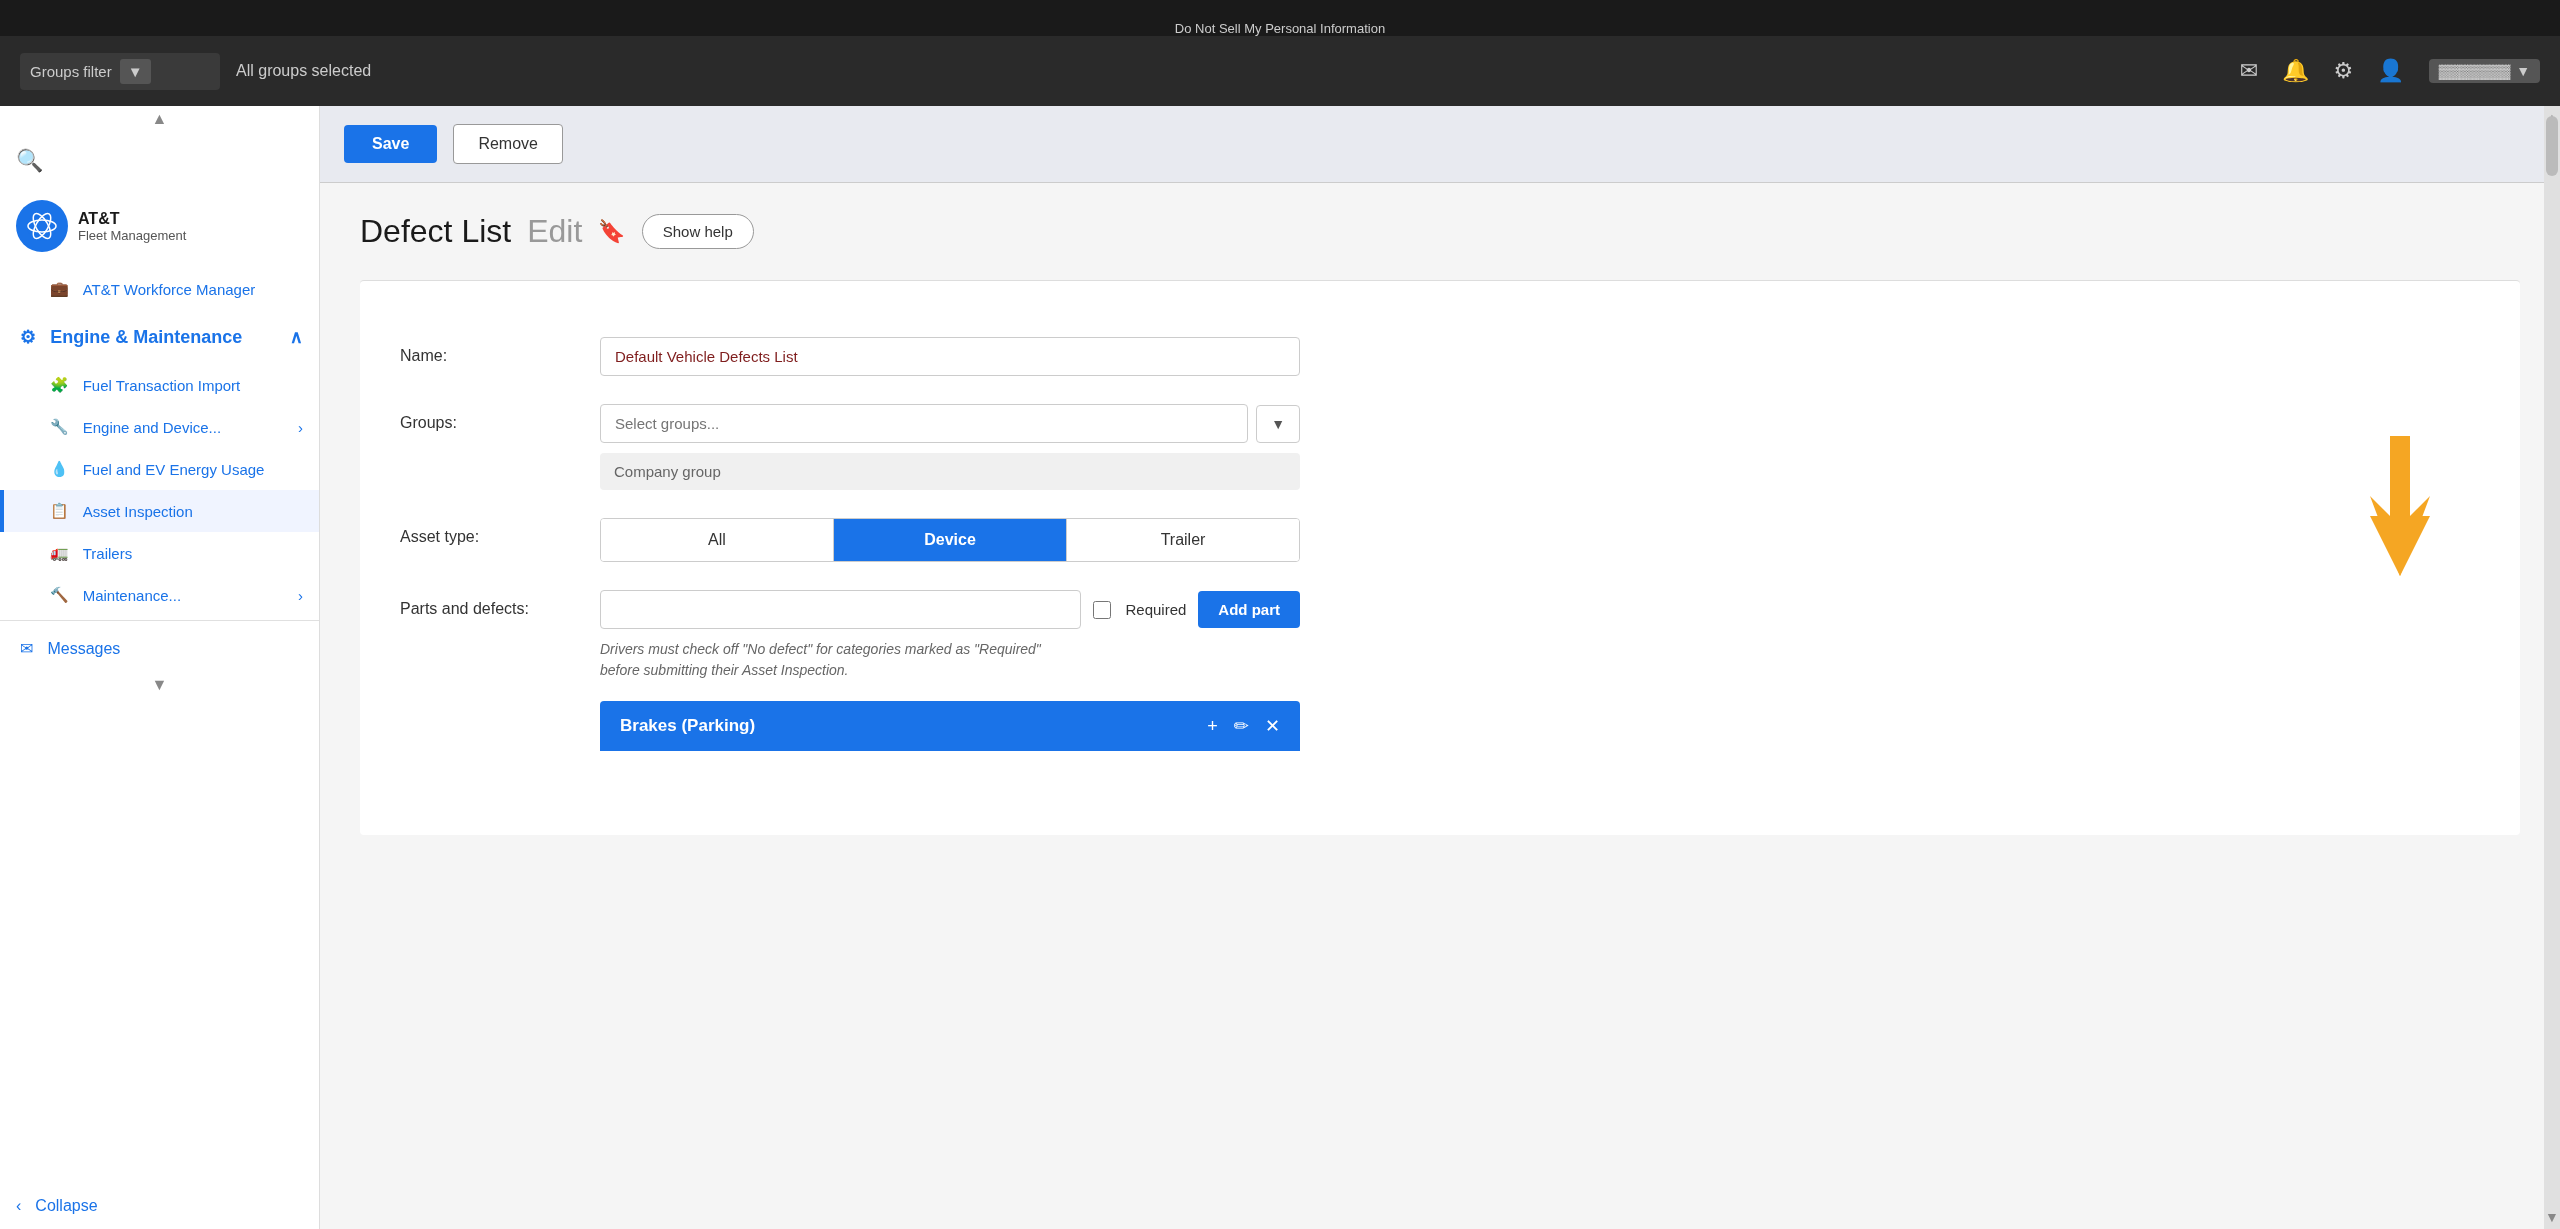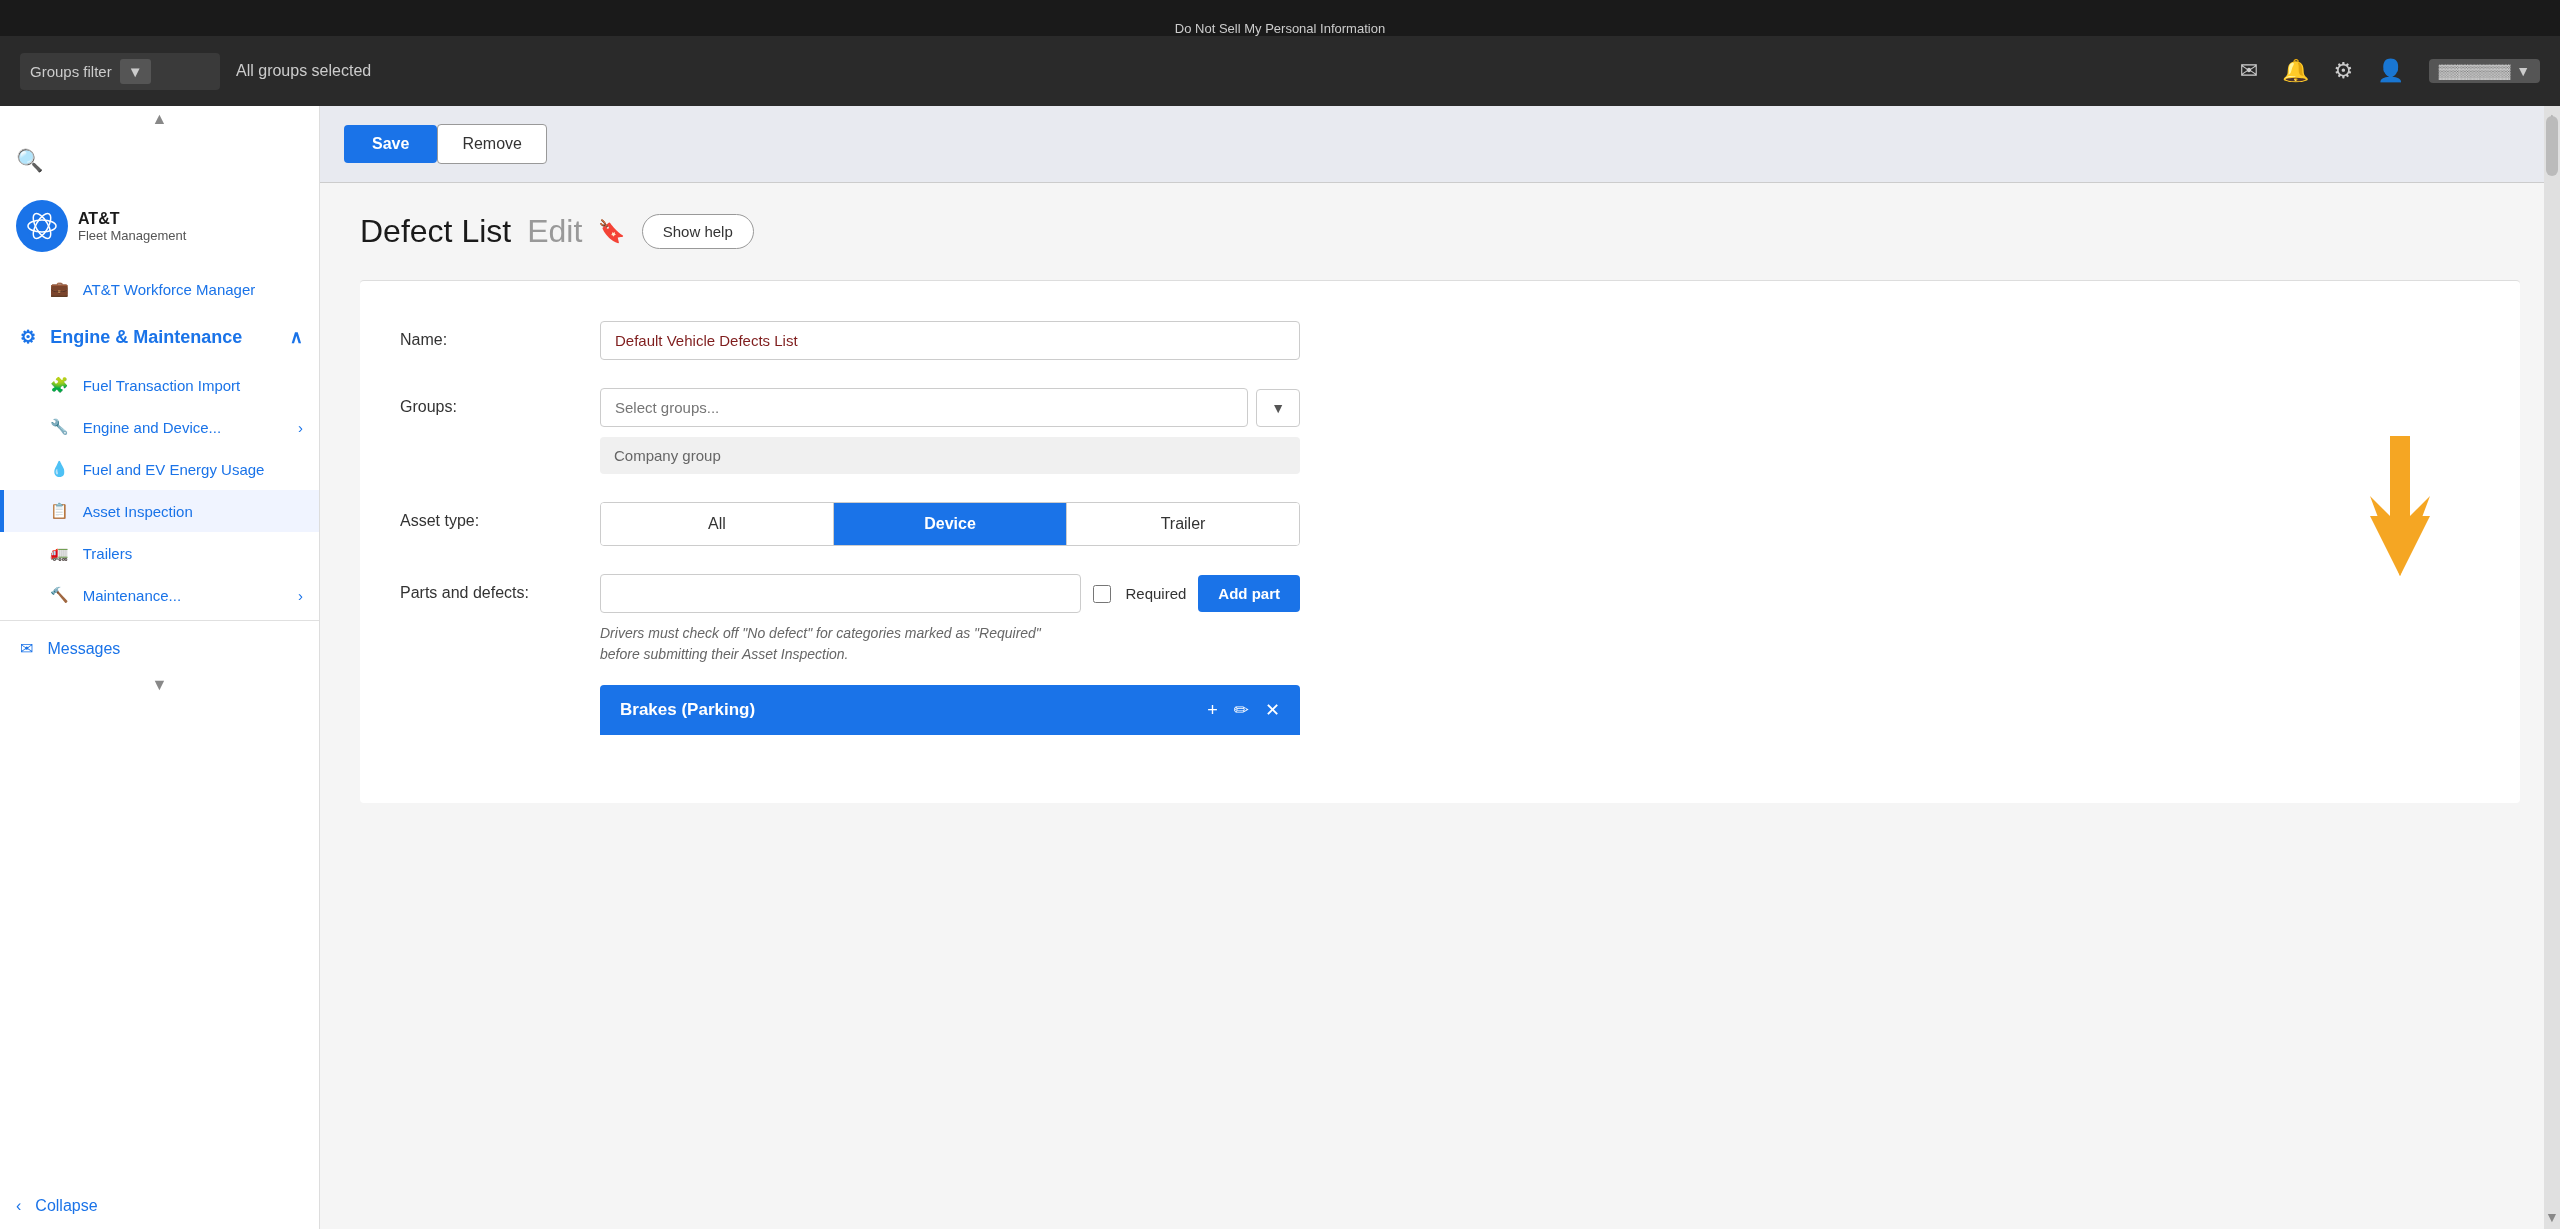--- a/index.html
+++ b/index.html
@@ -215,21 +215,21 @@
       overflow: hidden;
       position: relative;
     }
 
     
     .content-toolbar {
       background: #e8eaf0;
       padding: 18px 24px;
       display: flex;
       align-items: center;
-      gap: 0;
+      gap: 16px;
       border-bottom: 1px solid #ccc;
     }
     .btn-save {
       background: #1a73e8;
       color: white;
       border: none;
       border-radius: 4px;
       padding: 10px 28px;
       font-size: 16px;
       cursor: pointer;
@@ -278,21 +278,21 @@
       padding: 8px 20px;
       font-size: 15px;
       cursor: pointer;
       color: #333;
     }
 
     
     .form-section {
       background: white;
       border-radius: 4px;
-      padding: 40px 40px;
+      padding: 56px 40px;
       border-top: 1px solid #ddd;
     }
     .form-row {
       display: flex;
       align-items: flex-start;
       margin-bottom: 28px;
       gap: 20px;
     }
     .form-label {
       width: 180px;

